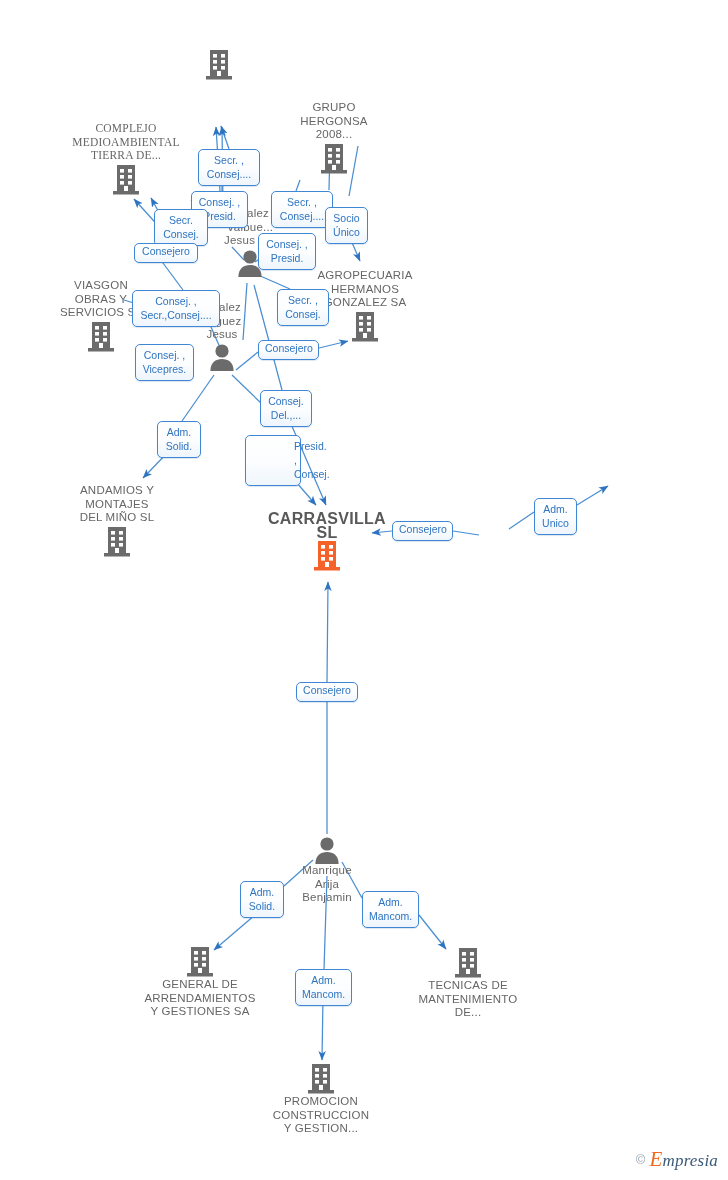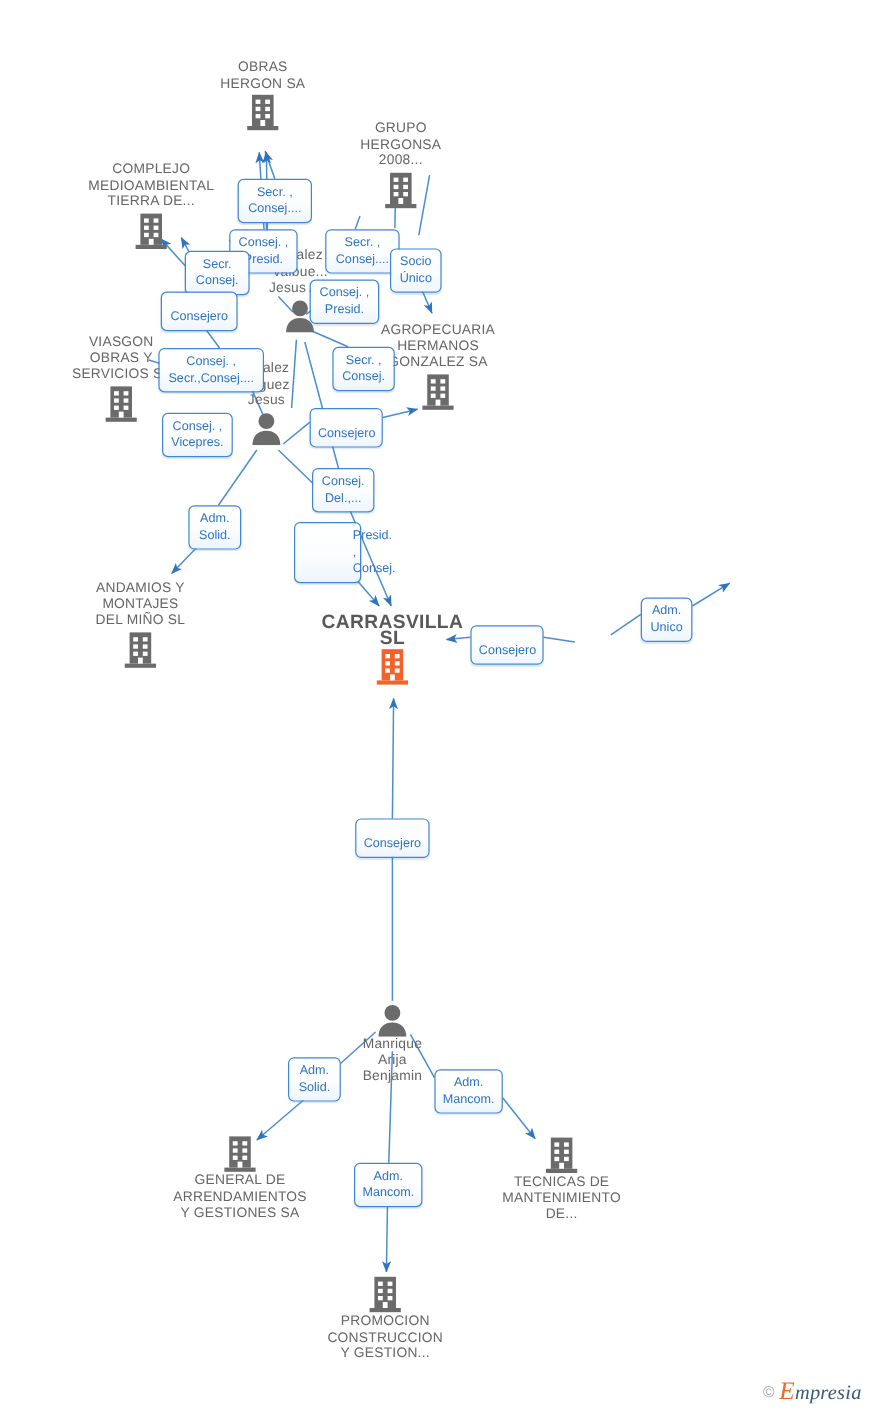--- a/index.html
+++ b/index.html
@@ -63,21 +63,21 @@
     border-radius: 5px;
     background: linear-gradient(to bottom, #ffffff 0%, #fbfdff 55%, #eef5fc 100%);
     color: #2f74c0;
     font-size: 10.5px;
     line-height: 14px;
     text-align: center;
     padding: 3px 6px 4px 6px;
     white-space: pre-line;
     box-shadow: 0 1px 1px rgba(60,110,170,0.18);
   }
-  .chip.one { padding-top: 13px; padding-bottom: 4px; }
+  .chip.one { padding-top: 0; padding-bottom: 4px; }
 
   
   #watermark {
     position: absolute;
     right: 10px;
     bottom: 8px;
     display: flex;
     align-items: center;
     gap: 4px;
     user-select: none;
@@ -167,38 +167,36 @@
 
       <path d="M342,862 L362,898"></path>
       <path d="M419,915 L446,949" marker-end="url(#arr)"></path>
 
       <path d="M327,876 L324,969"></path>
       <path d="M323,997 L322,1060" marker-end="url(#arr)"></path>
     </g>
   </svg>
 
   <div class="node above" style="left:219px;top:48px;">
-    <span class="lbl">OBRAS
-HERGON SA</span>
-    <svg class="ico" width="28" height="32" viewBox="0 0 28 32">
-      <rect x="5" y="1" width="18" height="26" fill="#6b6b6b"></rect>
-      <rect x="1" y="27" width="26" height="3.5" fill="#6b6b6b"></rect>
-      <g fill="#ffffff">
-        <rect x="8" y="5" width="4" height="3.6"></rect>
-          <rect x="16" y="5" width="4" height="3.6"></rect>
-        <rect x="8" y="11" width="4" height="3.6"></rect>
-          <rect x="16" y="11" width="4" height="3.6"></rect>
-        <rect x="8" y="17" width="4" height="3.6"></rect>
-          <rect x="16" y="17" width="4" height="3.6"></rect>
-        <rect x="12" y="22" width="4" height="5"></rect>
-      </g>
-    </svg>
-  </div>
-
-  <div class="node above" style="left:126px;top:133px;">
+    <svg class="ico" width="28" height="32" viewBox="0 0 28 32">
+      <rect x="5" y="1" width="18" height="26" fill="#6b6b6b"></rect>
+      <rect x="1" y="27" width="26" height="3.5" fill="#6b6b6b"></rect>
+      <g fill="#ffffff">
+        <rect x="8" y="5" width="4" height="3.6"></rect>
+          <rect x="16" y="5" width="4" height="3.6"></rect>
+        <rect x="8" y="11" width="4" height="3.6"></rect>
+          <rect x="16" y="11" width="4" height="3.6"></rect>
+        <rect x="8" y="17" width="4" height="3.6"></rect>
+          <rect x="16" y="17" width="4" height="3.6"></rect>
+        <rect x="12" y="22" width="4" height="5"></rect>
+      </g>
+    </svg>
+  </div>
+
+  <div class="node above" style="left:126px;top:120px;font-family:Liberation Serif, serif;">
     <span class="lbl">COMPLEJO
 MEDIOAMBIENTAL
 TIERRA DE...</span>
     <svg class="ico" width="28" height="32" viewBox="0 0 28 32">
       <rect x="5" y="1" width="18" height="26" fill="#6b6b6b"></rect>
       <rect x="1" y="27" width="26" height="3.5" fill="#6b6b6b"></rect>
       <g fill="#ffffff">
         <rect x="8" y="5" width="4" height="3.6"></rect>
           <rect x="16" y="5" width="4" height="3.6"></rect>
         <rect x="8" y="11" width="4" height="3.6"></rect>

